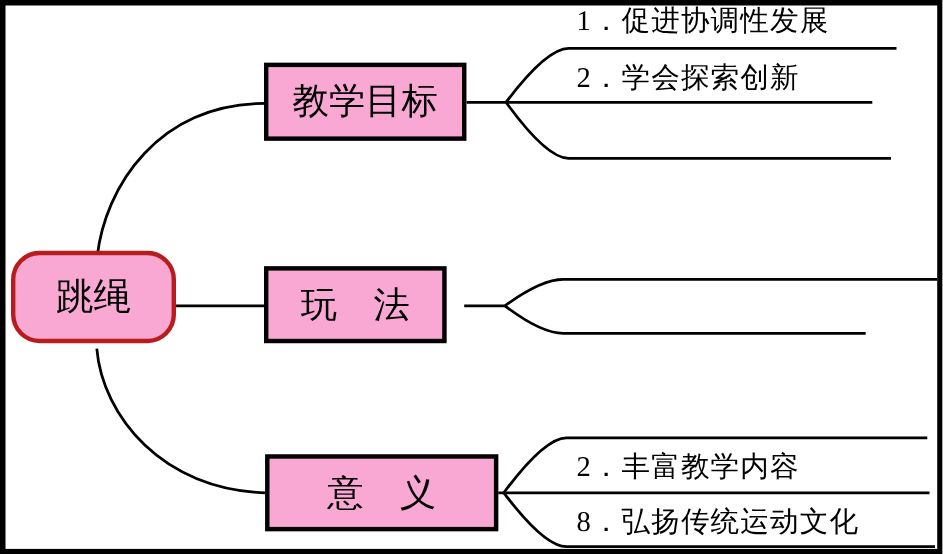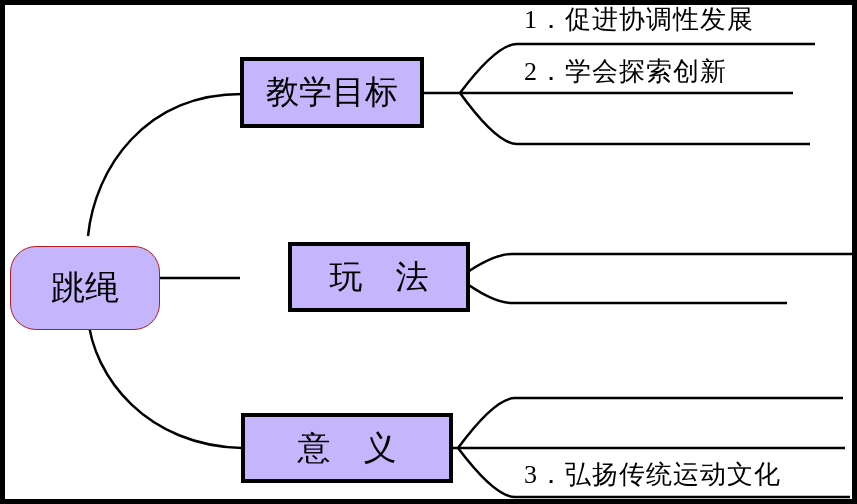--- a/index.html
+++ b/index.html
@@ -28,39 +28,39 @@
   }
   svg.lines path {
     fill: none;
     stroke: #000000;
     stroke-width: 2.5;
     stroke-linecap: butt;
   }
   .node {
     position: absolute;
     box-sizing: border-box;
-    background: #c4b5fd;
+    background: #f9a8d4;
     display: flex;
     align-items: center;
     justify-content: center;
     white-space: nowrap;
     z-index: 2;
   }
   .root-node {
-    left: 10px; top: 246px; width: 150px; height: 84px;
-    border: 1px solid #b91c1c;
+    left: 10px; top: 228px; width: 150px; height: 84px;
+    border: 4px solid #b91c1c;
     border-radius: 26px;
     font-size: 34px;
   }
   .branch-box {
     border: 4px solid #000000;
     font-size: 33px;
   }
   .box-objectives { left: 240px; top: 57px;  width: 184px; height: 71px; }
-  .box-play       { left: 240px; top: 242px; width: 182px; height: 70px; margin-left: 48px; }
+  .box-play       { left: 240px; top: 242px; width: 166px; height: 70px; }
   .box-meaning    { left: 241px; top: 413px; width: 212px; height: 70px; }
   .list-item {
     position: absolute;
     left: 524px;
     transform: translateY(-50%);
     white-space: nowrap;
     font-size: 26px;
     letter-spacing: 1px;
     z-index: 2;
   }
@@ -102,16 +102,17 @@
     <span>玩　法</span>
   </div>
   <div class="node branch-box box-meaning">
     <span>意　义</span>
   </div>
 
   <div class="list-item" style="top:19px">1．促进协调性发展</div>
   <div class="list-item" style="top:71px">2．学会探索创新</div>
 
 
-  <div class="list-item" style="top:474px">3．弘扬传统运动文化</div>
+  <div class="list-item" style="top:424px">2．丰富教学内容</div>
+  <div class="list-item" style="top:474px">8．弘扬传统运动文化</div>
 
   <div class="frame-border"></div>
 </div>
 
 </body></html>

